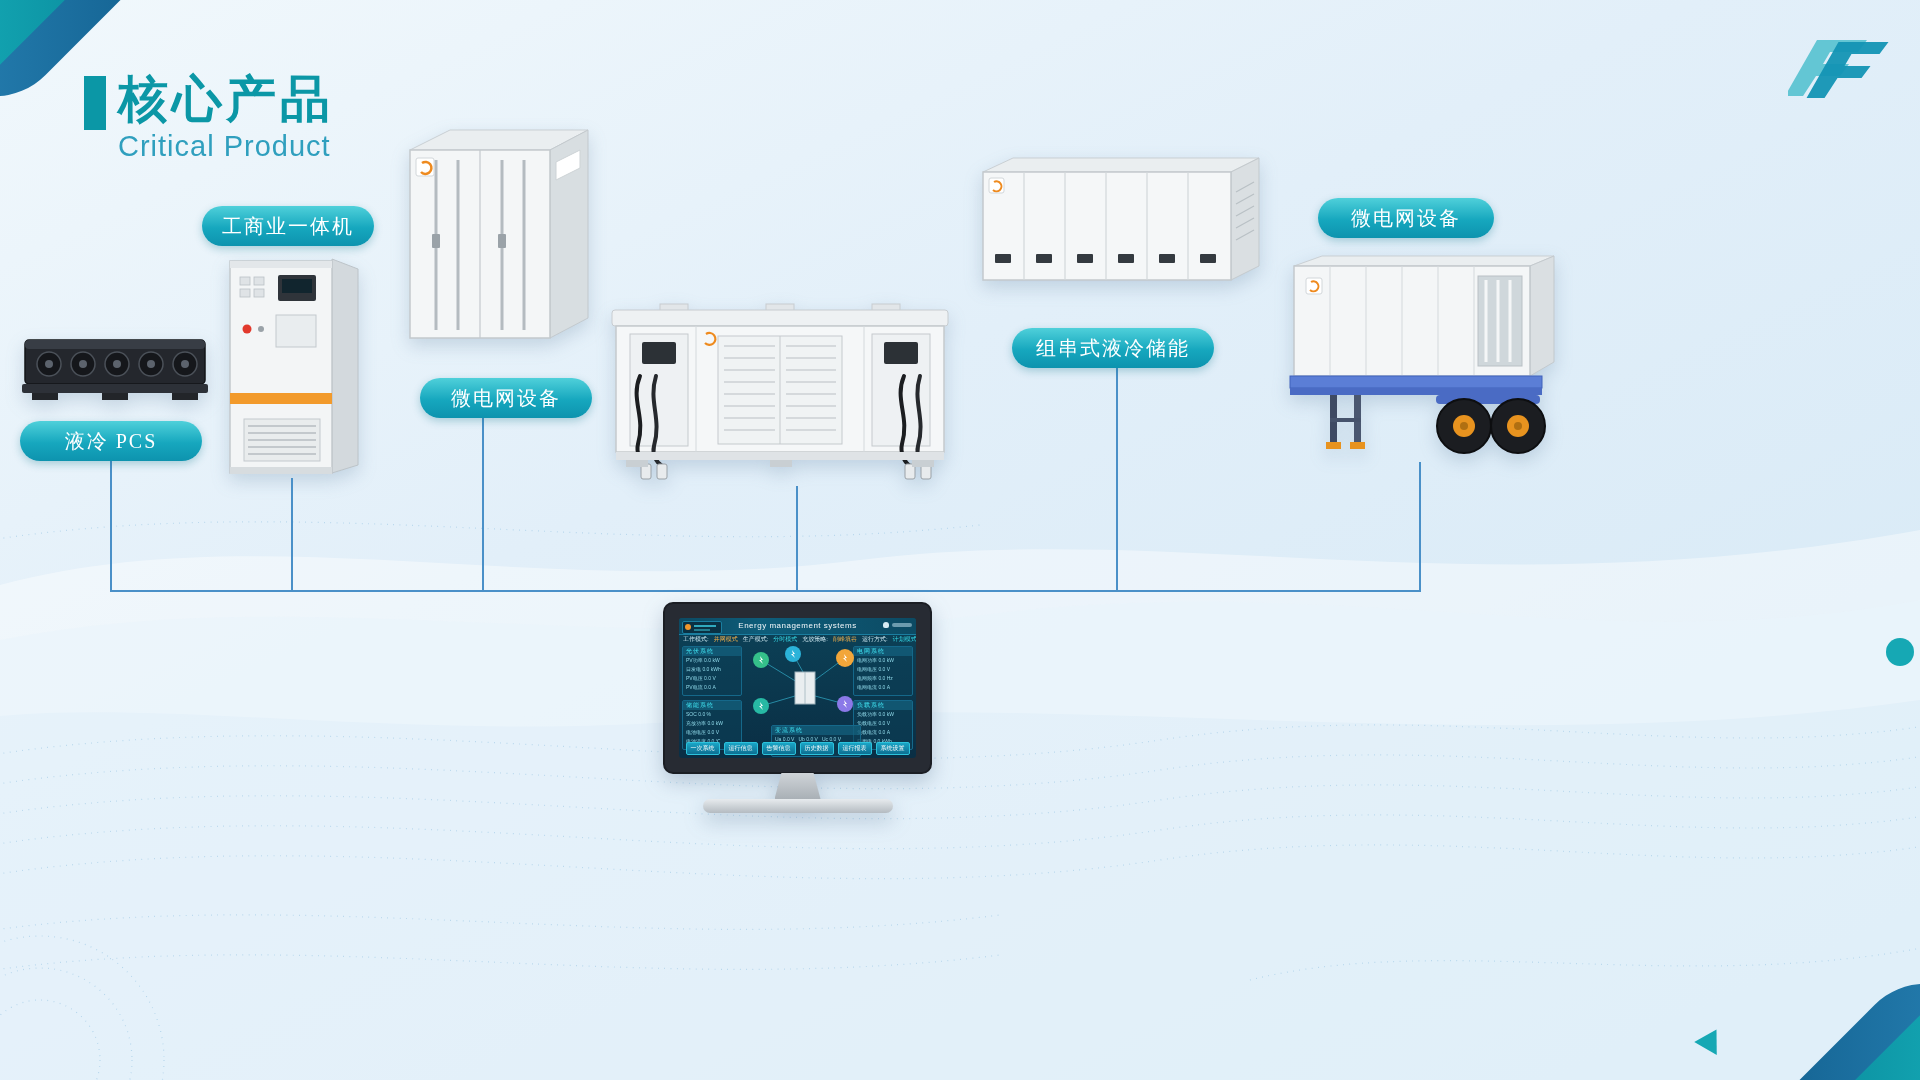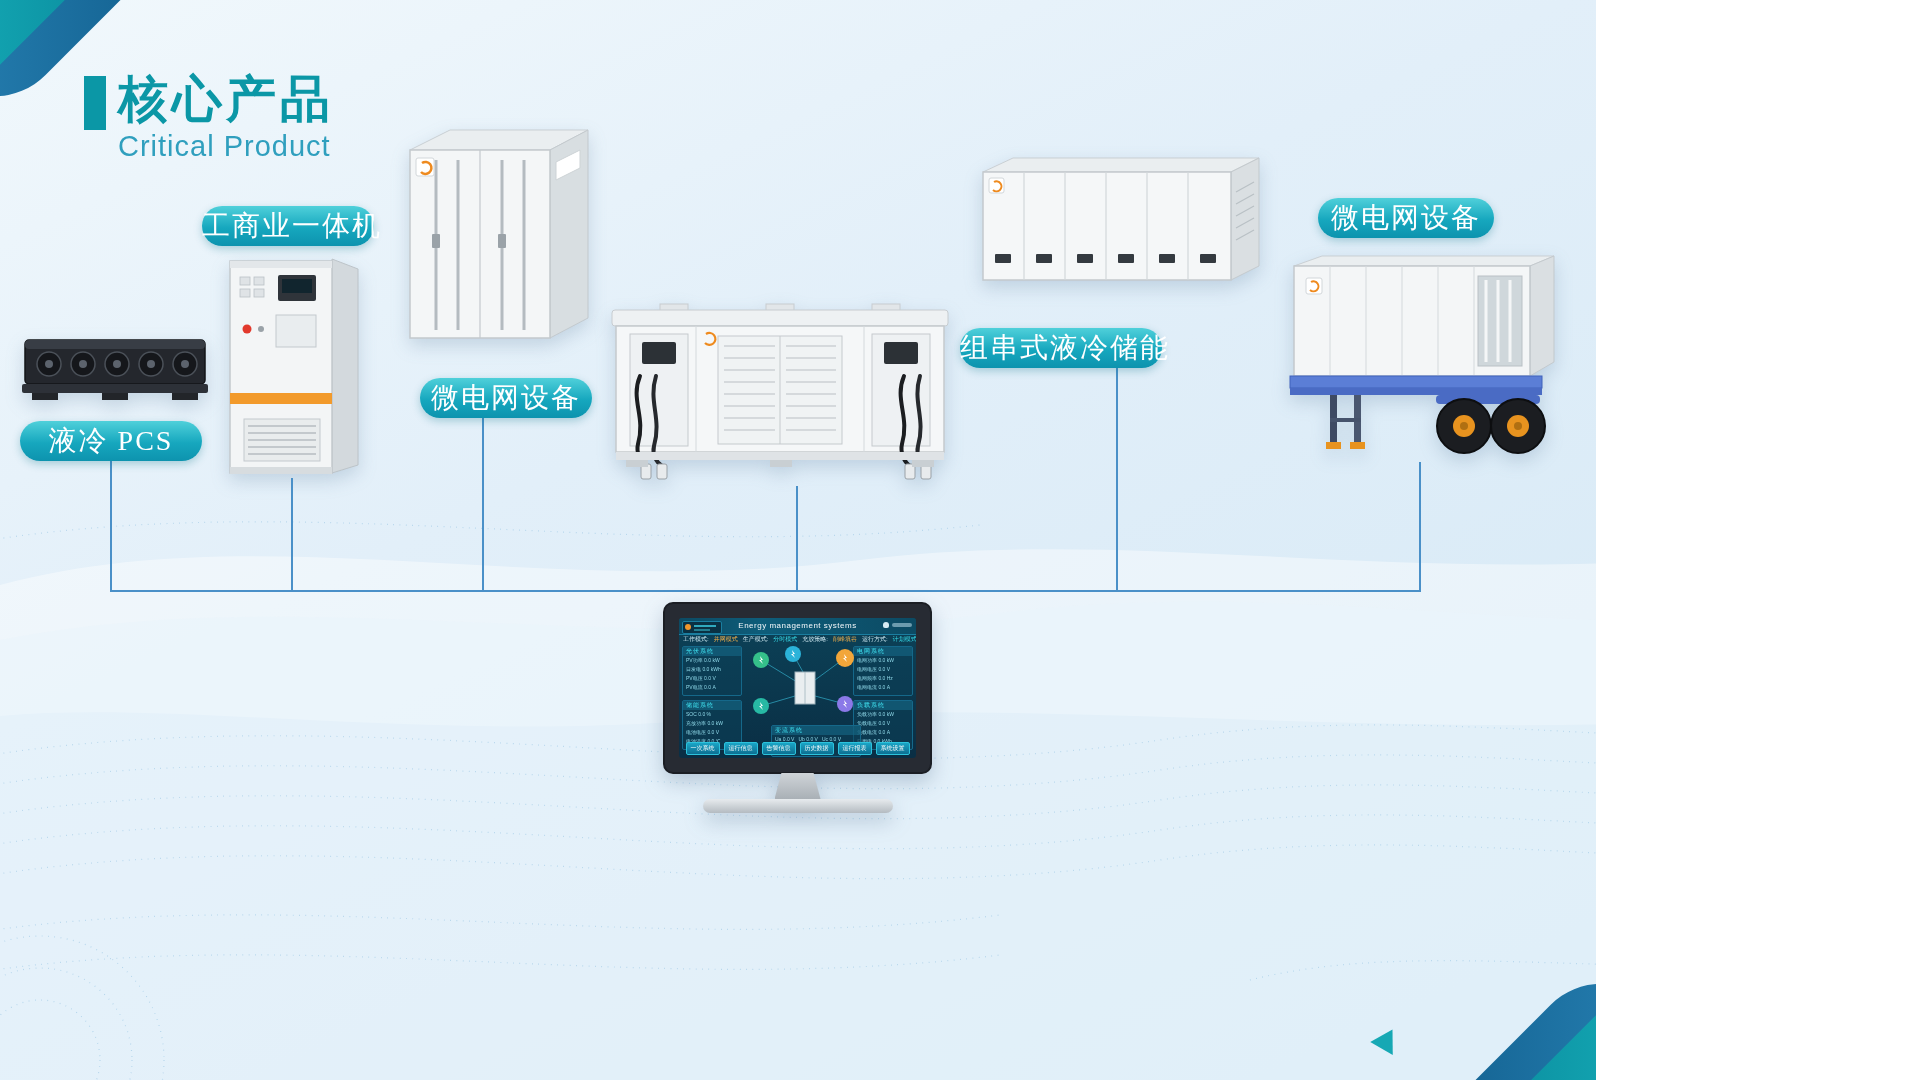--- a/index.html
+++ b/index.html
@@ -1,16 +1,16 @@
 <!DOCTYPE html>
 <html><head>
 <meta charset="utf-8">
 <style>
   html,body{margin:0;padding:0;background:#ffffff;}
-  .slide{position:relative;width:1596px;height:1080px;overflow:hidden;
+  .slide{position:relative;width:1920px;height:1080px;overflow:hidden;
     background:linear-gradient(155deg,#f1f8fc 0%,#e2eff9 40%,#d4e8f5 100%);
     font-family:"Liberation Sans",sans-serif;}
   svg.bg{position:absolute;left:0;top:0;width:1920px;height:1080px;pointer-events:none;}
 
   
   .c-tl-blue{position:absolute;left:-96px;top:-92px;width:250px;height:152px;border-radius:72px;
     background:linear-gradient(135deg,#2b87ba,#12608f);transform:rotate(-45deg);}
   .c-tl-teal{position:absolute;left:-122px;top:-4px;width:232px;height:62px;border-radius:34px;
     background:linear-gradient(135deg,#19b4be,#0b8fa0);transform:rotate(-45deg);}
   .c-br-blue{position:absolute;right:-96px;bottom:-92px;width:250px;height:152px;border-radius:72px;
@@ -26,21 +26,21 @@
   .title-bar{position:absolute;left:84px;top:76px;width:22px;height:54px;background:#0b97a6;}
   .title-zh{position:absolute;left:118px;top:66px;font-size:50px;font-weight:800;color:#0b97a6;letter-spacing:4px;}
   .title-en{position:absolute;left:118px;top:130px;font-size:29px;color:#2f9fbe;letter-spacing:1px;}
 
   
   .brand-logo{position:absolute;left:1788px;top:36px;width:104px;height:66px;}
 
   
   .pill{position:absolute;height:40px;line-height:40px;border-radius:21px;text-align:center;
     background:linear-gradient(180deg,#4fd0da 0%,#16a7be 55%,#0d93ae 100%);
-    color:#ffffff;font-size:28px;letter-spacing:2px;white-space:nowrap;
+    color:#ffffff;font-size:20px;letter-spacing:2px;white-space:nowrap;
     font-family:"Liberation Serif",serif;box-shadow:0 3px 8px rgba(13,120,140,.30);}
 
   
   .cline{position:absolute;background:#4a90c8;}
 
   
   .prod{position:absolute;filter:drop-shadow(0 7px 9px rgba(70,105,140,.22));}
 
   
   .monitor{position:absolute;left:655px;top:602px;width:285px;filter:drop-shadow(0 8px 10px rgba(60,95,130,.28));}
@@ -313,21 +313,21 @@
   <div class="cline" style="left:291px;top:478px;width:2px;height:114px"></div>
   <div class="cline" style="left:482px;top:418px;width:2px;height:174px"></div>
   <div class="cline" style="left:796px;top:486px;width:2px;height:106px"></div>
   <div class="cline" style="left:1116px;top:368px;width:2px;height:224px"></div>
   <div class="cline" style="left:1419px;top:462px;width:2px;height:130px"></div>
   <div class="cline" style="left:110px;top:590px;width:1311px;height:2px"></div>
 
   <div class="pill" style="left:20px;top:421px;width:182px"><span>液冷 PCS</span></div>
   <div class="pill" style="left:202px;top:206px;width:172px"><span>工商业一体机</span></div>
   <div class="pill" style="left:420px;top:378px;width:172px"><span>微电网设备</span></div>
-  <div class="pill" style="left:960px;top:328px;width:202px"><span>组串式液冷储能</span></div>
+  <div class="pill" style="left:1012px;top:328px;width:202px"><span>组串式液冷储能</span></div>
   <div class="pill" style="left:1318px;top:198px;width:176px"><span>微电网设备</span></div>
 
   <div class="monitor">
     <div class="bezel">
       <div class="screen">
 
         <div class="scr-header">
           <div class="scr-logo">
               <i></i>
               <b></b>

